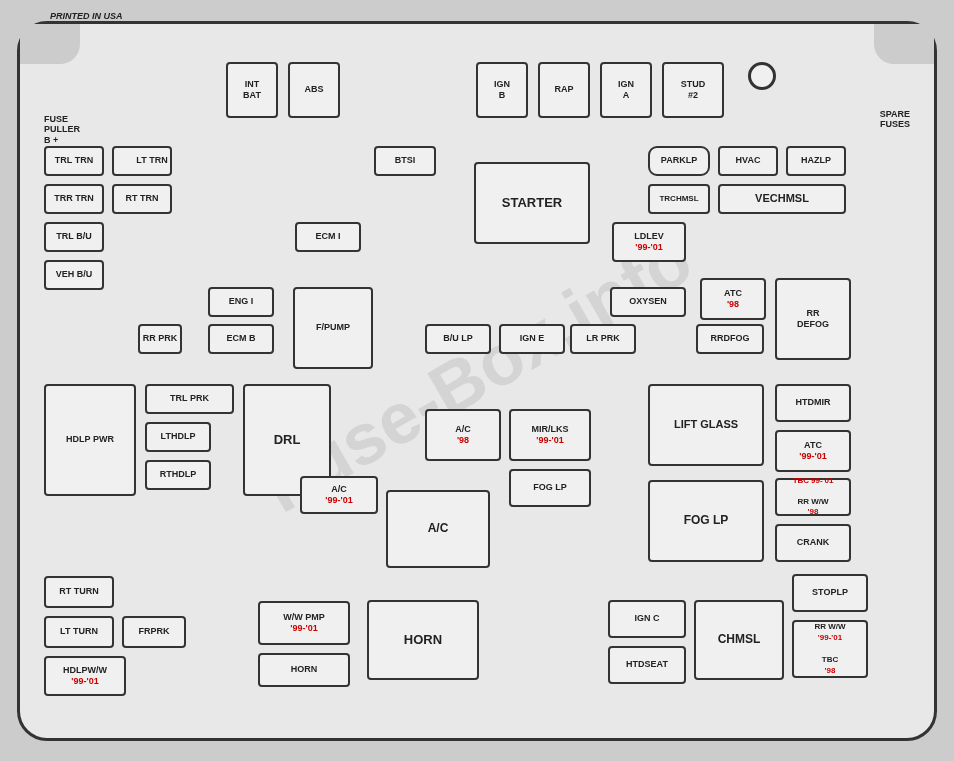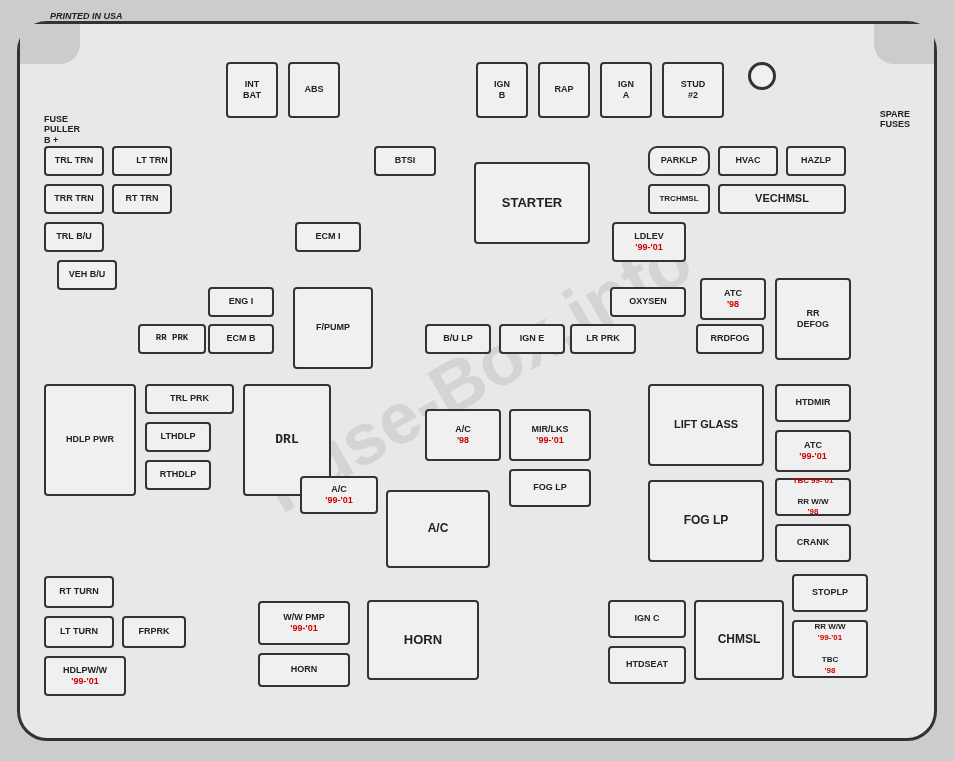--- a/index.html
+++ b/index.html
@@ -119,40 +119,40 @@
     <div class="fuse-box-item" style="left:632px; top:28px; width:62px; height:56px;">STUD<br>#2</div>
 
     <div class="fuse-box-item" style="left:14px; top:112px; width:60px; height:30px;">TRL TRN</div>
     <div class="fuse-box-item" style="left:82px; top:112px; width:60px; height:30px;padding-left:20px;">LT TRN</div>
 
     <div class="fuse-box-item" style="left:14px; top:150px; width:60px; height:30px;">TRR TRN</div>
     <div class="fuse-box-item" style="left:82px; top:150px; width:60px; height:30px;">RT TRN</div>
 
     <div class="fuse-box-item" style="left:14px; top:188px; width:60px; height:30px;">TRL B/U</div>
 
-    <div class="fuse-box-item" style="left:14px; top:226px; width:60px; height:30px;margin-left:13px;">VEH B/U</div>
+    <div class="fuse-box-item" style="left:14px; top:226px; width:60px; height:30px;">VEH B/U</div>
 
     <div class="fuse-box-item" style="left:344px; top:112px; width:62px; height:30px;">BTSI</div>
 
     <div class="fuse-box-item" style="left:618px; top:112px; width:62px; height:30px;border-radius:9px;">PARKLP</div>
     <div class="fuse-box-item" style="left:688px; top:112px; width:60px; height:30px;">HVAC</div>
     <div class="fuse-box-item" style="left:756px; top:112px; width:60px; height:30px;">HAZLP</div>
 
     <div class="fuse-box-item" style="left:618px; top:150px; width:62px; height:30px; font-size:8px;">TRCHMSL</div>
     <div class="fuse-box-item" style="left:688px; top:150px; width:128px; height:30px; font-size:11px;">VECHMSL</div>
 
     <div class="fuse-box-item" style="left:444px; top:128px; width:116px; height:82px; font-size:13px;">STARTER</div>
 
     <div class="fuse-box-item" style="left:265px; top:188px; width:66px; height:30px;">ECM I</div>
 
     <div class="fuse-box-item" style="left:582px; top:188px; width:74px; height:40px;">LDLEV<br><span class="red">'99-'01</span></div>
 
     <div class="fuse-box-item" style="left:178px; top:253px; width:66px; height:30px;">ENG I</div>
 
-    <div class="fuse-box-item" style="left:108px; top:290px; width:68px; height:30px;font-family:Liberation Mono, monospace;">RR PRK</div>
+    <div class="fuse-box-item" style="left:108px; top:290px; width:44px; height:30px;">RR PRK</div>
 
     <div class="fuse-box-item" style="left:178px; top:290px; width:66px; height:30px;text-align:right;">ECM B</div>
 
     <div class="fuse-box-item" style="left:263px; top:253px; width:80px; height:82px;">F/PUMP</div>
 
     <div class="fuse-box-item" style="left:395px; top:290px; width:66px; height:30px;">B/U LP</div>
     <div class="fuse-box-item" style="left:469px; top:290px; width:66px; height:30px;">IGN E</div>
     <div class="fuse-box-item" style="left:540px; top:290px; width:66px; height:30px;">LR PRK</div>
 
     <div class="fuse-box-item" style="left:580px; top:253px; width:76px; height:30px;">OXYSEN</div>
@@ -162,21 +162,21 @@
     <div class="fuse-box-item" style="left:670px; top:244px; width:66px; height:42px;">ATC<br><span class="red">'98</span></div>
 
     <div class="fuse-box-item" style="left:745px; top:244px; width:76px; height:82px;">RR<br>DEFOG</div>
 
     <div class="fuse-box-item" style="left:14px; top:350px; width:92px; height:112px;">HDLP PWR</div>
 
     <div class="fuse-box-item" style="left:115px; top:350px; width:89px; height:30px;">TRL PRK</div>
     <div class="fuse-box-item" style="left:115px; top:388px; width:66px; height:30px;">LTHDLP</div>
     <div class="fuse-box-item" style="left:115px; top:426px; width:66px; height:30px;">RTHDLP</div>
 
-    <div class="fuse-box-item" style="left:213px; top:350px; width:88px; height:112px; font-size:13px;font-family:Liberation Mono, monospace;">DRL</div>
+    <div class="fuse-box-item" style="left:213px; top:350px; width:88px; height:112px; font-size:13px;">DRL</div>
 
     <div class="fuse-box-item" style="left:395px; top:375px; width:76px; height:52px;">A/C<br><span class="red">'98</span></div>
 
     <div class="fuse-box-item" style="left:479px; top:375px; width:82px; height:52px;">MIR/LKS<br><span class="red">'99-'01</span></div>
 
     <div class="fuse-box-item" style="left:618px; top:350px; width:116px; height:82px; font-size:11px;">LIFT GLASS</div>
 
     <div class="fuse-box-item" style="left:745px; top:350px; width:76px; height:38px;">HTDMIR</div>
 
     <div class="fuse-box-item" style="left:745px; top:396px; width:76px; height:42px;">ATC<br><span class="red">'99-'01</span></div>

